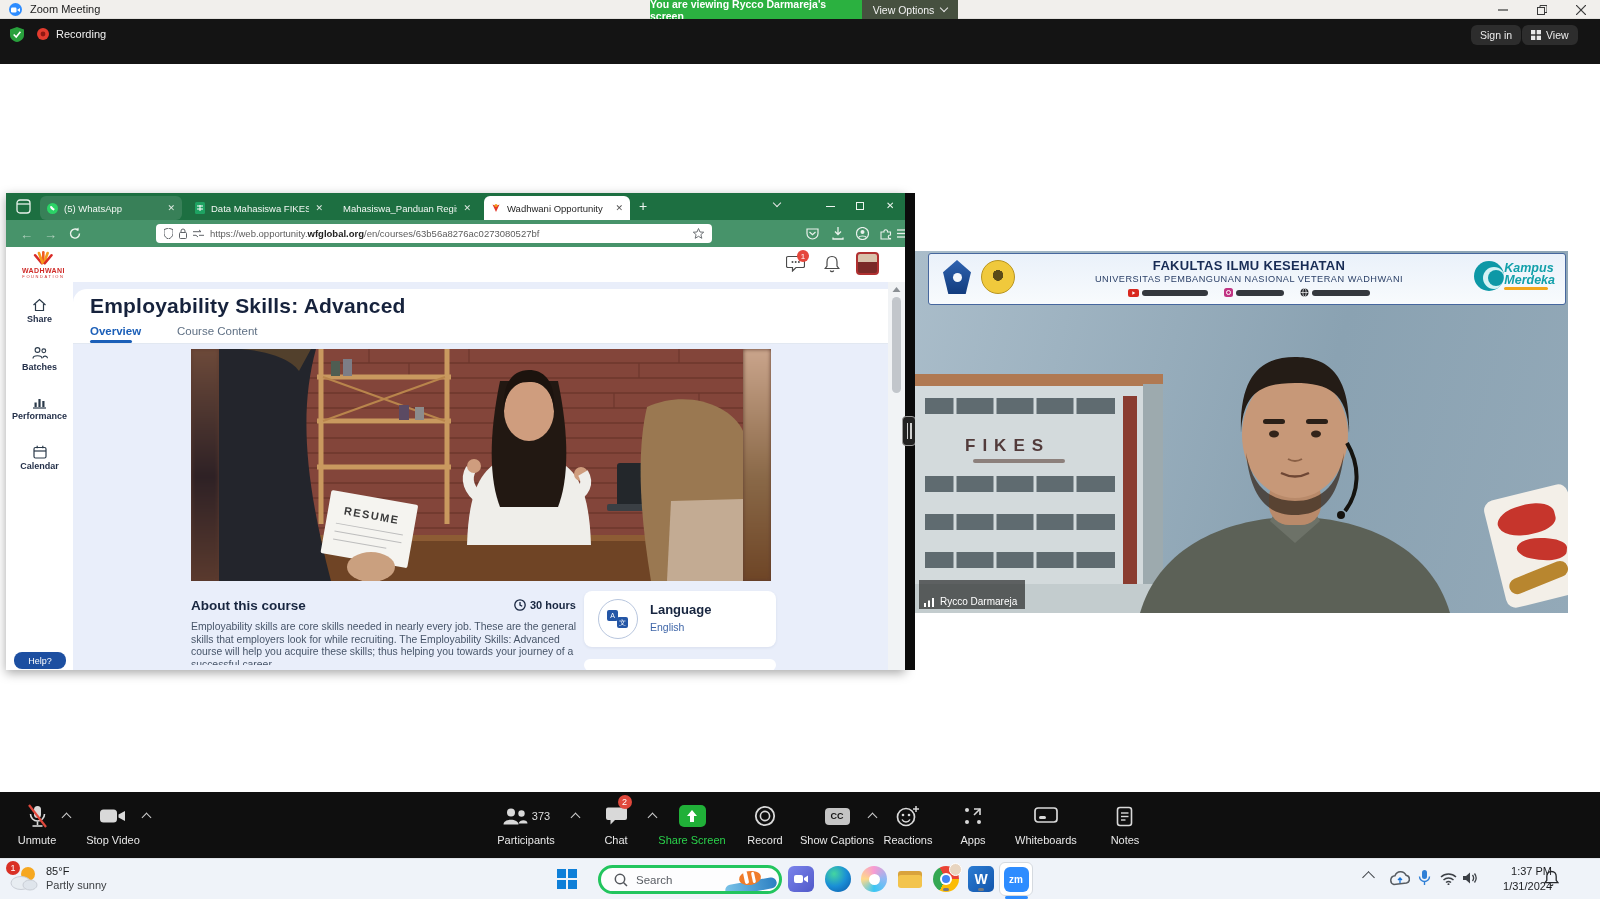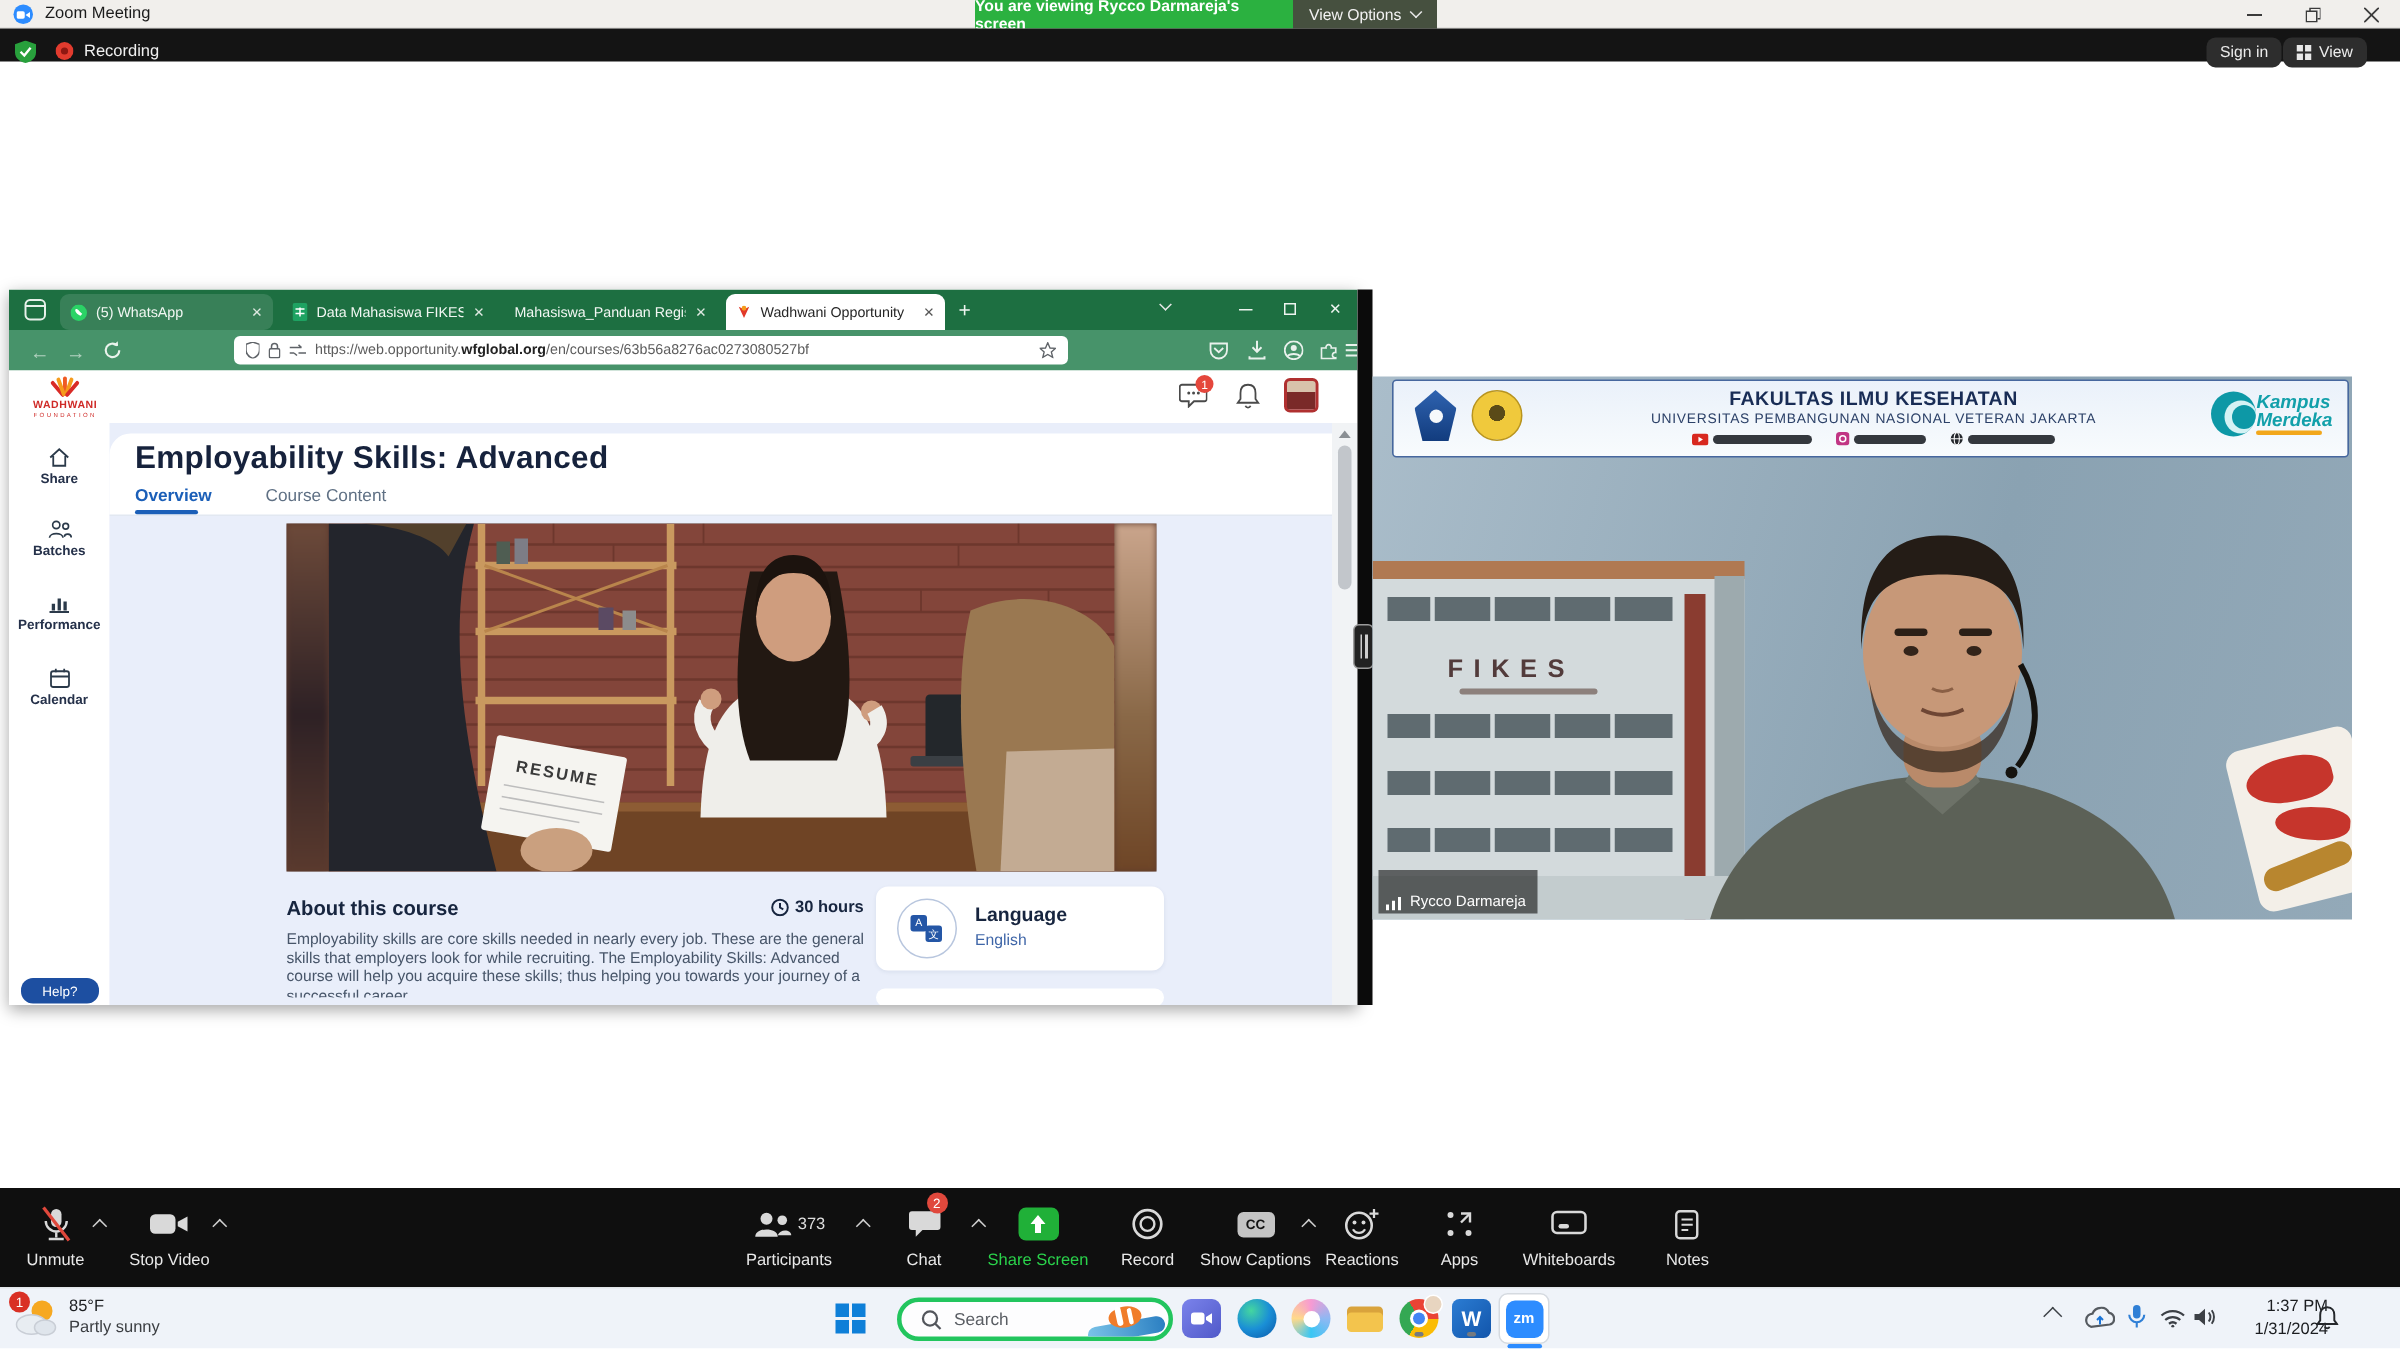--- a/index.html
+++ b/index.html
@@ -8,21 +8,21 @@
   .abs{position:absolute}
   svg{display:block}
   
   #titlebar{left:0;top:0;width:1600px;height:19px;background:#f1efec;border-bottom:1px solid #e2e0dd}
   .tb-title{left:30px;top:3px;font-size:11px;color:#1b1b1b}
   #share-banner{left:650px;top:0;width:212px;height:19px;background:#2bb140;color:#fff;font-size:10.5px;font-weight:bold;display:flex;align-items:center;justify-content:center}
   #view-options{left:862px;top:0;width:96px;height:19px;background:#46503f;color:#f2f2f2;font-size:10.5px;display:flex;align-items:center;justify-content:center;gap:7px}
   .chev-dn{width:6px;height:6px;border-left:1.5px solid #e8e8e8;border-bottom:1.5px solid #e8e8e8;transform:rotate(-45deg);margin-top:-3px}
   .winctl{top:0;width:30px;height:19px;display:flex;align-items:center;justify-content:center}
   
-  #topbar{left:0;top:19px;width:1600px;height:22px;background:#141414}
+  #topbar{left:0;top:19px;width:1600px;height:45px;background:#141414}
   .pill{height:20px;background:#2d2d2d;border-radius:6px;color:#ececec;font-size:10.5px;display:flex;align-items:center;justify-content:center;gap:5px;padding:0 9px}
   
   #browser{left:6px;top:193px;width:899px;height:477px;background:#fff;box-shadow:0 3px 10px rgba(0,0,0,.35);overflow:hidden}
   #tabbar{left:0;top:0;width:899px;height:27px;background:#1d6f41}
   .btab{top:3px;height:24px;display:flex;align-items:center;gap:6px;padding:0 7px;font-size:9.5px;color:#f2f7f3;border-radius:6px 6px 0 0;overflow:hidden;white-space:nowrap}
   .btab .ttl{overflow:hidden;text-overflow:clip;flex:1}
   .tclose{font-size:9px;color:#dfe9e2;flex:none}
   #urlbar{left:0;top:27px;width:899px;height:27px;background:#47936a;display:flex;align-items:center}
   .navg{color:#eaf3ec;font-size:13px}
   #urlfield{left:150px;top:4px;width:556px;height:19px;background:#fff;border-radius:4px;display:flex;align-items:center;gap:6px;padding:0 8px;font-size:9.5px;color:#5c5c5c}
@@ -407,21 +407,21 @@
   </div>
 
 <div class="abs" id="vtile">
   <div class="abs" id="vbanner">
     <div class="abs" style="left:14px;top:6px;width:28px;height:34px;background:linear-gradient(#2f63b0,#123c7e);clip-path:polygon(50% 0,100% 36%,81% 100%,19% 100%,0 36%);display:flex;align-items:center;justify-content:center">
       <div style="width:9px;height:9px;border-radius:50%;background:#f5f8fb"></div>
     </div>
     <div class="abs" style="left:52px;top:6px;width:34px;height:34px;border-radius:50%;background:radial-gradient(circle at 50% 45%,#5a4a18 0 22%,#f0c93c 23% 78%,#caa52a 79%);border:1px solid #b8941f"></div>
     <div class="abs" style="left:120px;top:4px;width:400px;text-align:center">
       <div style="font-size:13px;font-weight:800;color:#182c55;letter-spacing:.3px">FAKULTAS ILMU KESEHATAN</div>
-      <div style="font-size:9.2px;color:#2c4168;letter-spacing:.5px;margin-top:1px">UNIVERSITAS PEMBANGUNAN NASIONAL VETERAN JAKARTA</div>
+      <div style="font-size:9.2px;color:#2c4168;letter-spacing:.5px;margin-top:1px">UNIVERSITAS PEMBANGUNAN NASIONAL VETERAN WADHWANI</div>
       <div style="display:flex;justify-content:center;gap:16px;margin-top:4px;align-items:center">
         <div style="display:flex;align-items:center;gap:3px">
             <svg width="11" height="8">
               <rect width="11" height="8" rx="2" fill="#d8281f"></rect>
               <path d="M4.3 2.2 L7.3 4 L4.3 5.8 Z" fill="#fff"></path>
             </svg>
             <span class="bbar" style="width:66px"></span>
           </div>
         <div style="display:flex;align-items:center;gap:3px">
             <svg width="9" height="9">

